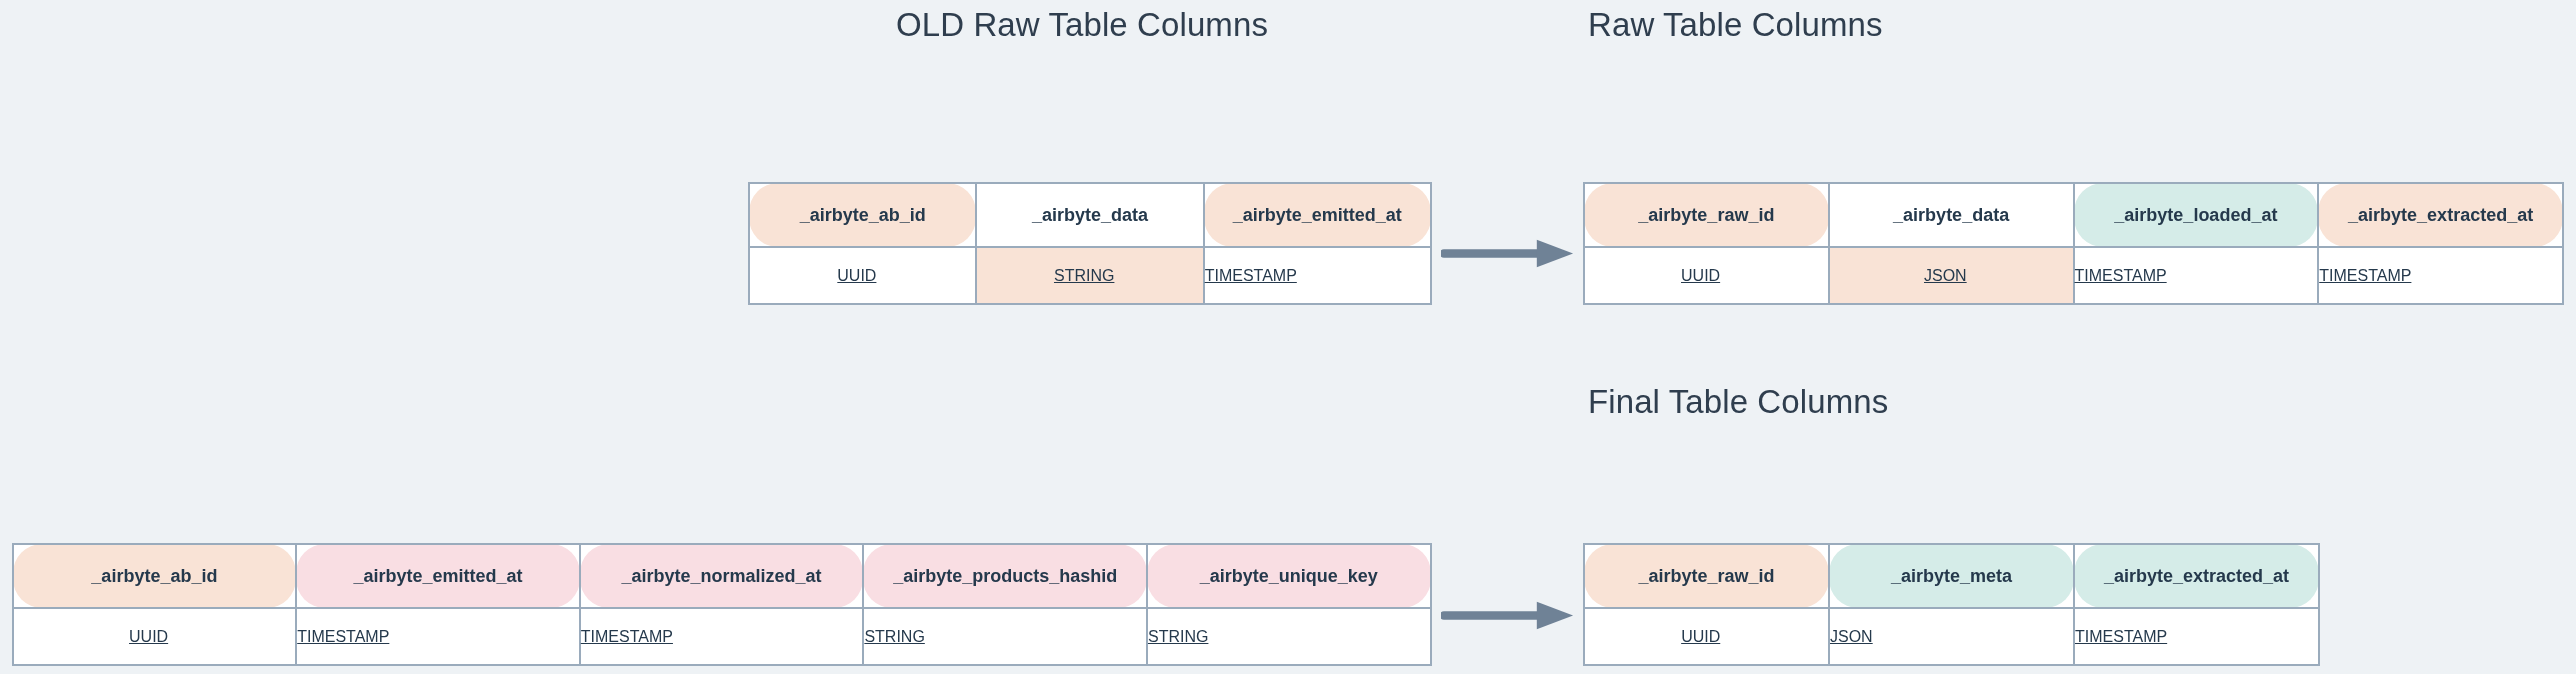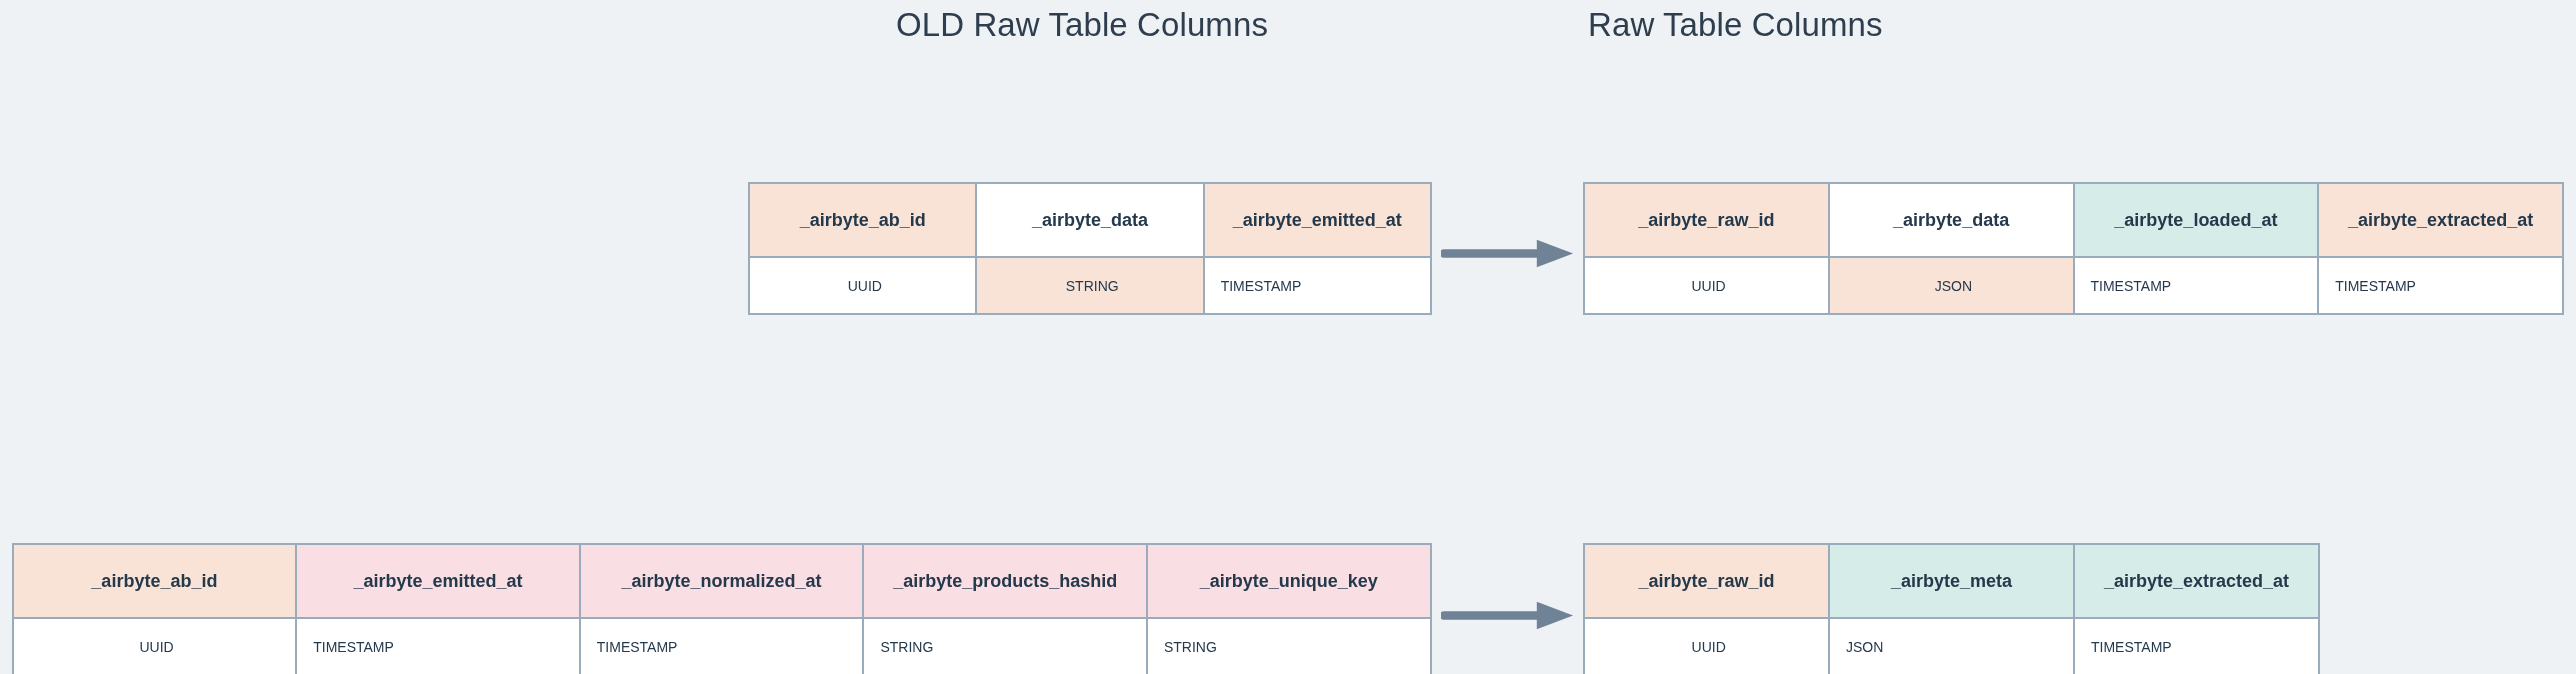--- a/index.html
+++ b/index.html
@@ -40,27 +40,29 @@
     height: 57px;
     padding: 0 11.6px;
     vertical-align: middle;
     color: #25394c;
     white-space: nowrap;
   }
   .tbl tr.hdr td {
     font-weight: 700;
     font-size: 18px;
     text-align: center;
-    height: 74px;
+    height: 64px;
+    border-radius: 29px;
   }
   .tbl tr.body td {
     font-weight: 400;
-    font-size: 14px;
+    font-size: 16px;
     text-align: left;
-    padding-left: 16px;
+    padding-left: 0;
+    text-decoration: underline;
   }
   .tbl tr.body td.c-center { text-align: center; }
 
   .fill-peach { background: #f9e3d6 !important; }
   .fill-pink  { background: #f9dee3 !important; }
   .fill-mint  { background: #d5ece8 !important; }
   .fill-white { background: #ffffff !important; }
 
   .arrow {
     position: absolute;
@@ -81,20 +83,21 @@
   .arrow-top    { left: 1441px; top: 237px; width: 135px; }
   .arrow-bottom { left: 1441px; top: 599px; width: 135px; }
 </style>
 </head>
 <body>
 
 <div id="canvas">
 
   <div class="title t-oldraw">OLD Raw Table Columns</div>
   <div class="title t-raw">Raw Table Columns</div>
+  <div class="title t-final">Final Table Columns</div>
 
   <table class="tbl tbl-oldraw">
     <tbody>
       <tr class="hdr">
           <td class="fill-peach">_airbyte_ab_id</td>
           <td class="fill-white">_airbyte_data</td>
           <td class="fill-peach">_airbyte_emitted_at</td>
         </tr>
       <tr class="body">
           <td class="fill-white c-center">UUID</td>

